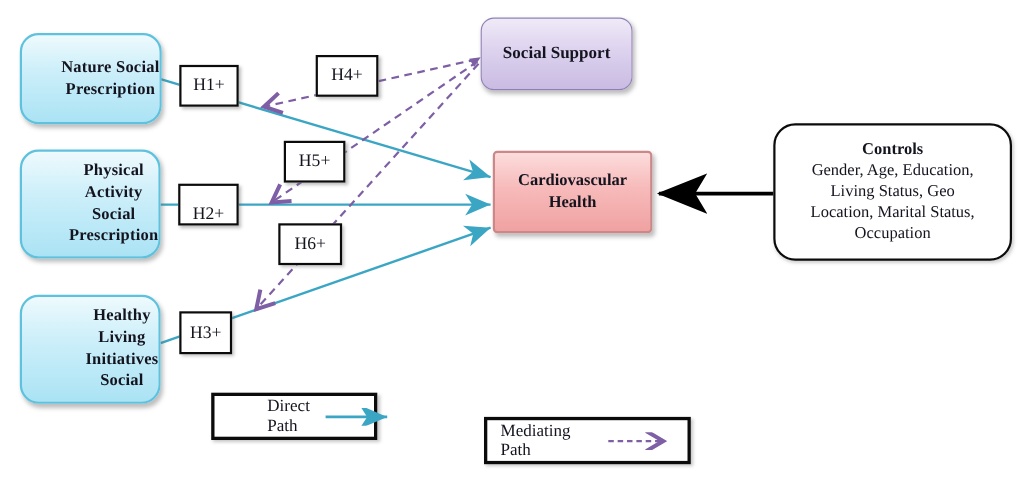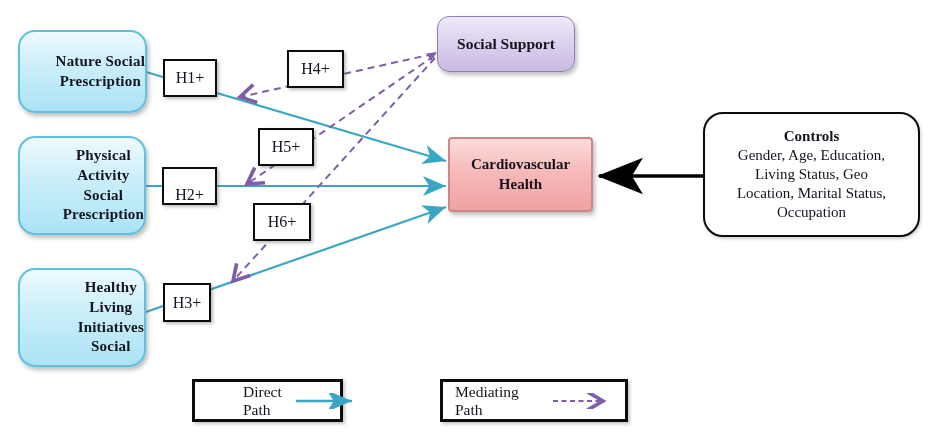--- a/index.html
+++ b/index.html
@@ -28,21 +28,21 @@
     font-size:16px;line-height:1;
   }
   .h1{left:163px;top:59px;width:54px;height:38px;}
   .h2{left:162px;top:167px;width:55px;height:38px;align-items:flex-end;}
   .h3{left:163px;top:283px;width:48px;height:39px;}
   .h4{left:287px;top:50px;width:57px;height:38px;}
   .h5{left:258px;top:128px;width:56px;height:38px;}
   .h6{left:253px;top:203px;width:58px;height:38px;}
   
   .mediator{
-    left:437px;top:16px;width:138px;height:56px;
+    left:437px;top:16px;width:138px;height:66px;
     background:linear-gradient(180deg,#efeaf7 0%,#ddd2ee 45%,#c9bbe2 100%);
     border:1.5px solid #8f7fb5;border-radius:12px;
     box-shadow:2px 3px 4px rgba(110,110,110,0.45);
     font-weight:bold;font-size:15.5px;
   }
   
   .outcome{
     left:448px;top:137px;width:145px;height:75px;
     background:linear-gradient(180deg,#fcdcdc 0%,#f7baba 45%,#f0a2a2 100%);
     border:2px solid #cc8888;border-radius:4px;
@@ -57,21 +57,21 @@
     box-shadow:1px 2px 3px rgba(120,120,120,0.35);
   }
   .controls .title{font-weight:bold;}
   
   .legendbox{
     position:absolute;background:#ffffff;border:3px solid #0b0b0b;
     box-sizing:border-box;display:flex;align-items:center;
     padding:0 12px;gap:12px;font-size:15.5px;
     box-shadow:2px 2px 3px rgba(90,90,90,0.35);
   }
-  .lg1{left:192px;top:379px;width:151px;height:43px;padding-left:48px;}
+  .lg1{left:192px;top:357px;width:151px;height:43px;padding-left:48px;}
   .lg2{left:440px;top:379px;width:188px;height:43px;}
   .legendbox svg{flex:0 0 auto;}
 </style>
 </head>
 <body>
 
 <div id="canvas">
 
   <svg id="connectors" viewBox="0 0 936 442" xmlns="http://www.w3.org/2000/svg">
     <defs>

